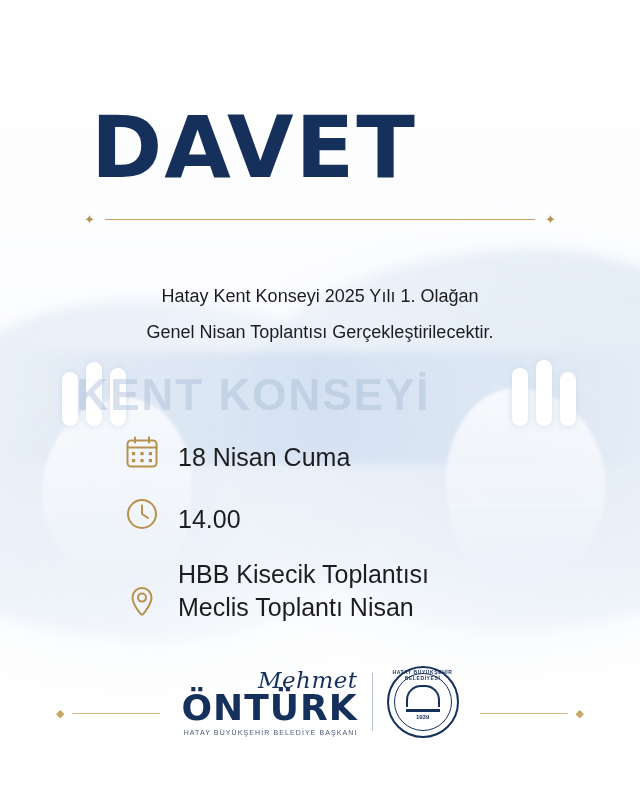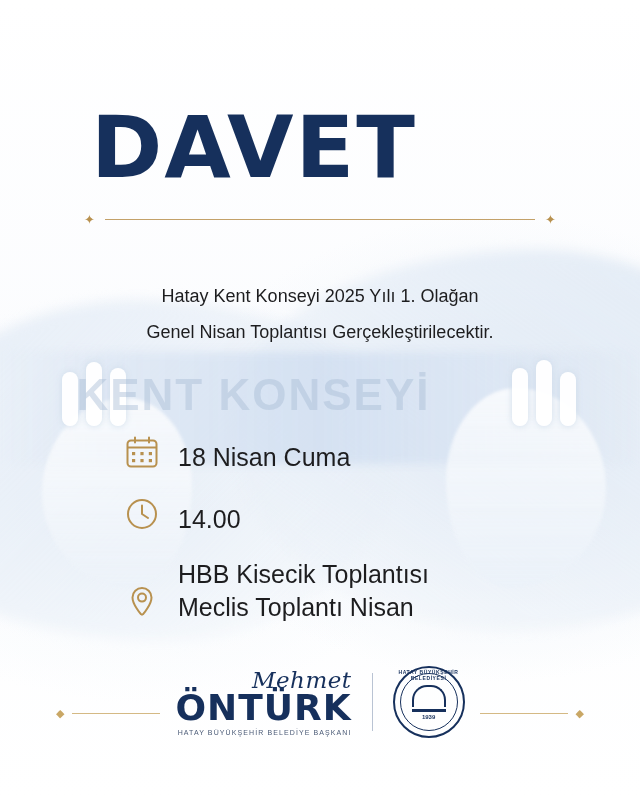--- a/index.html
+++ b/index.html
@@ -213,21 +213,21 @@
   }
 
   .brand {
     position: absolute;
     left: 0;
     top: 666px;
     width: 640px;
     display: flex;
     align-items: center;
     justify-content: center;
-    gap: 20px;
+    gap: 14px;
   }
   .brand-name {
     text-align: right;
     line-height: 1;
   }
   .brand-first {
     font-family: "DejaVu Serif", serif;
     font-style: italic;
     font-size: 23px;
     color: #16305c;

